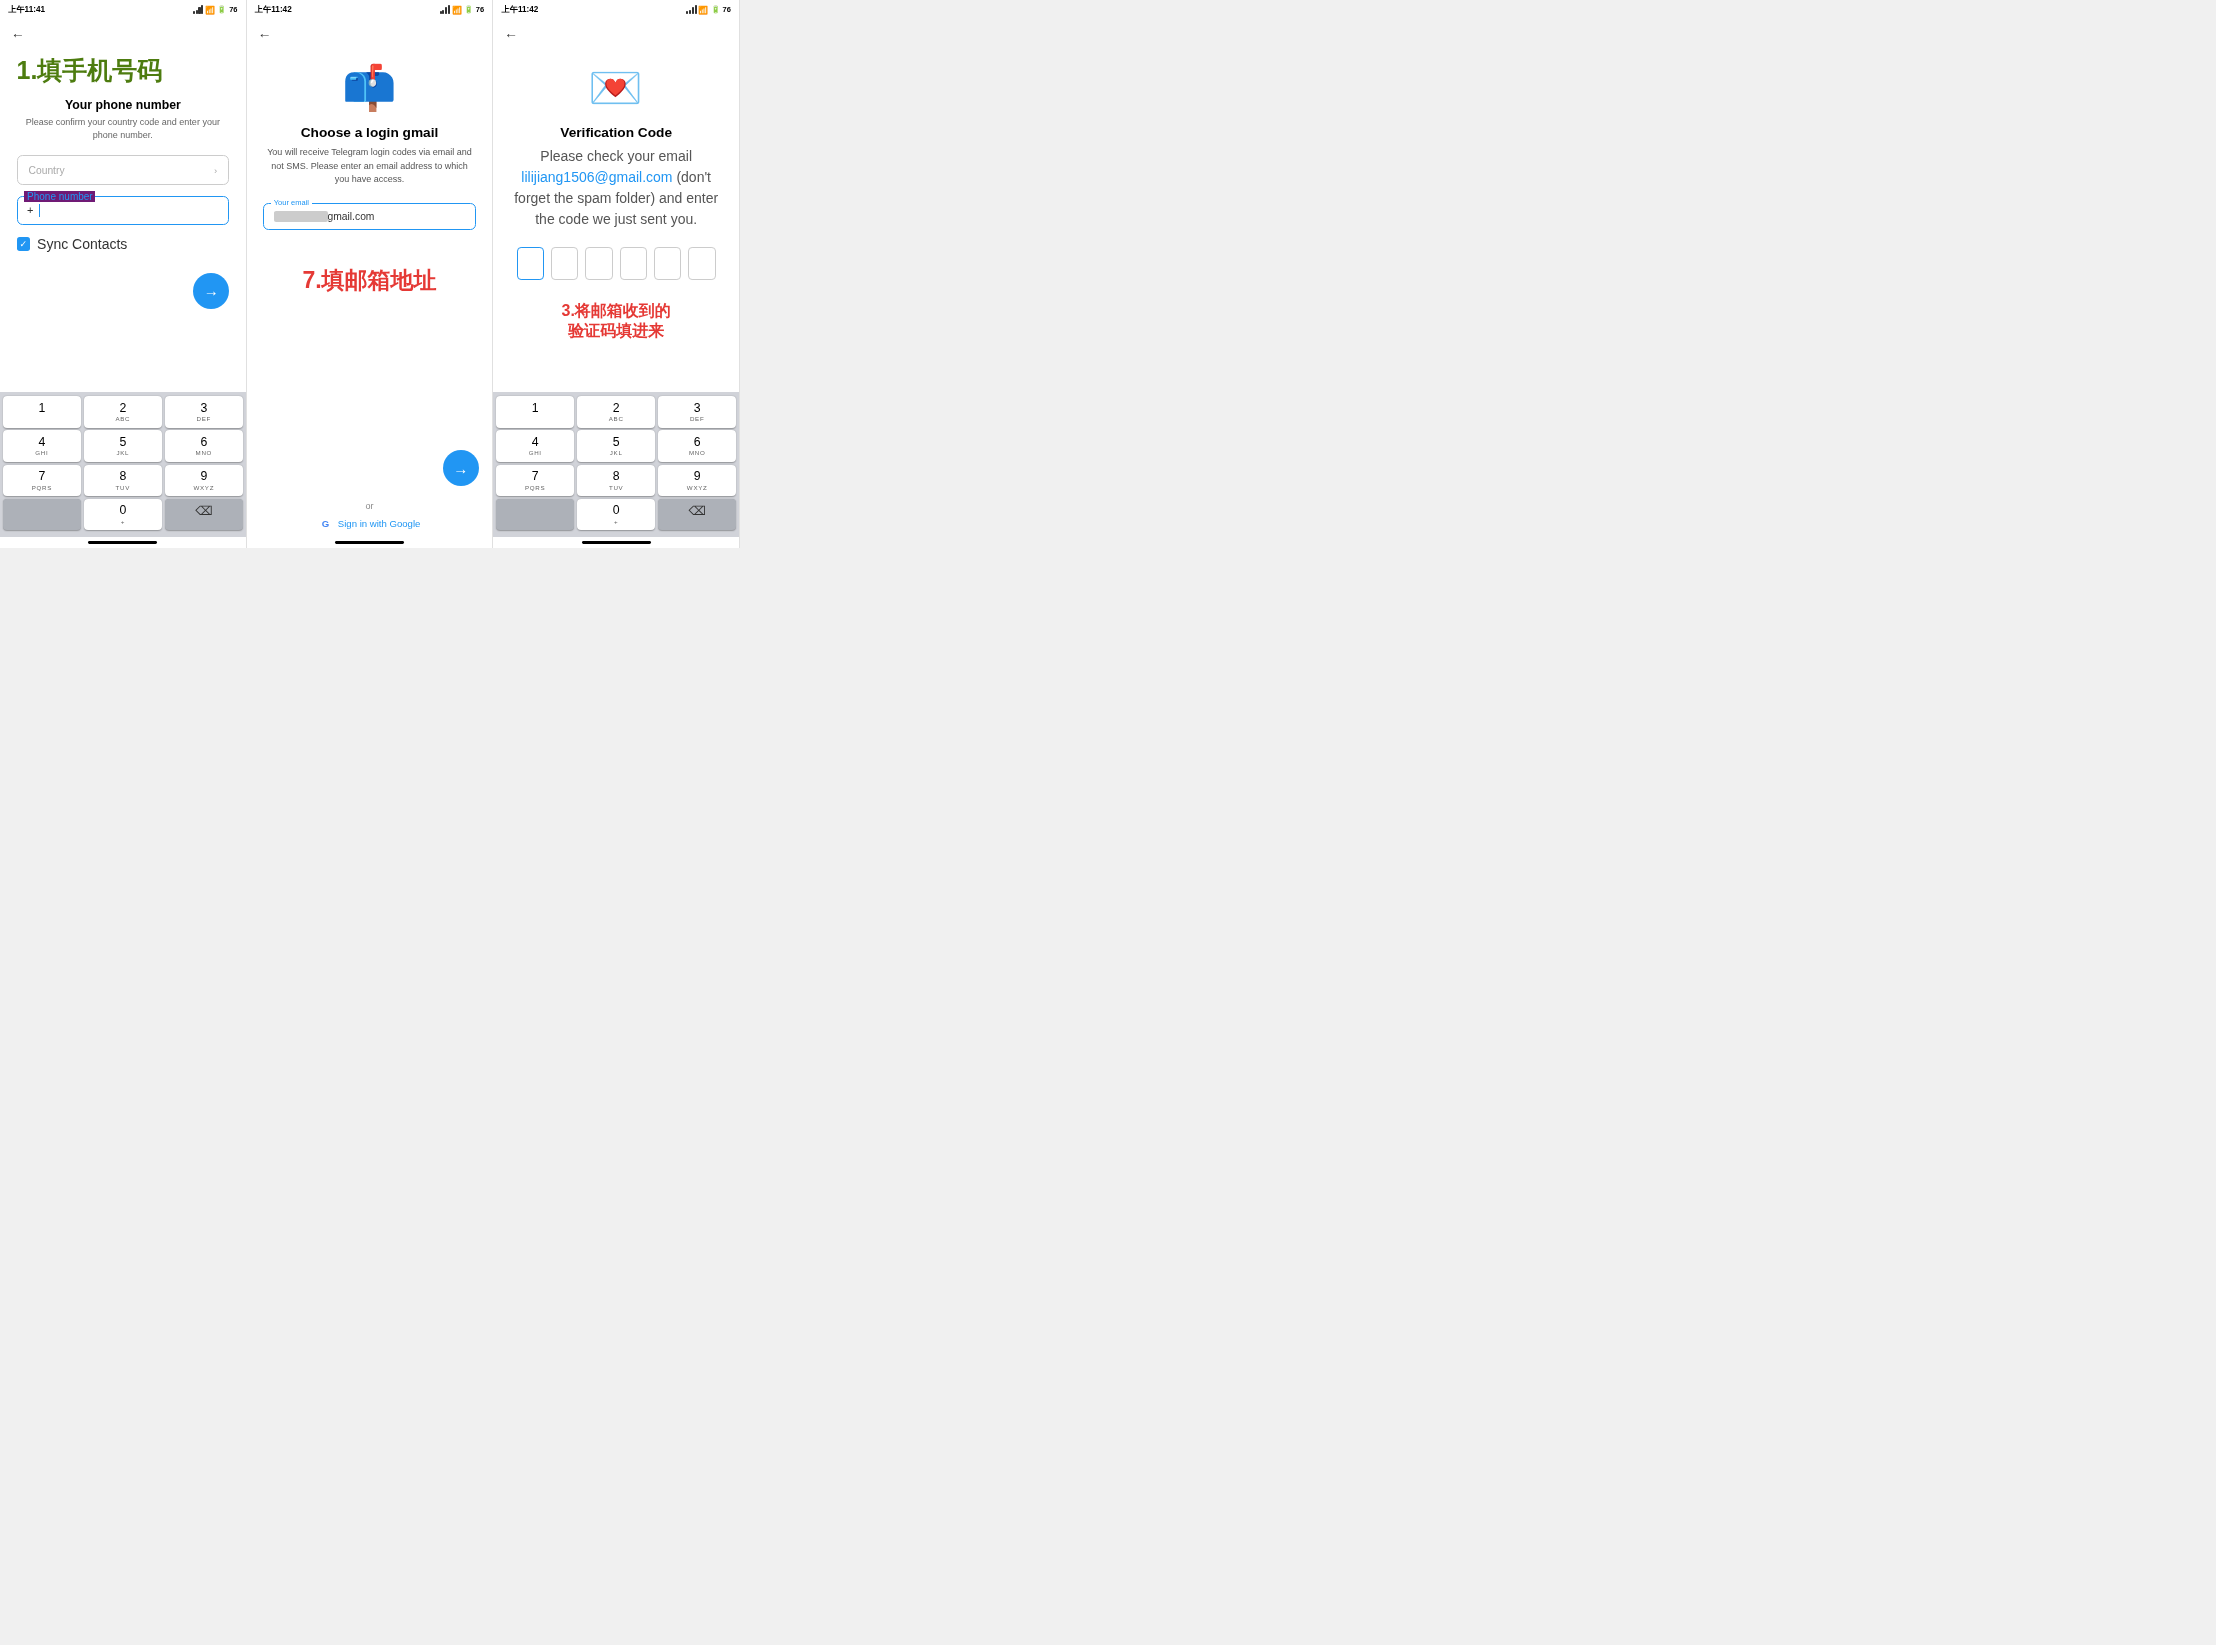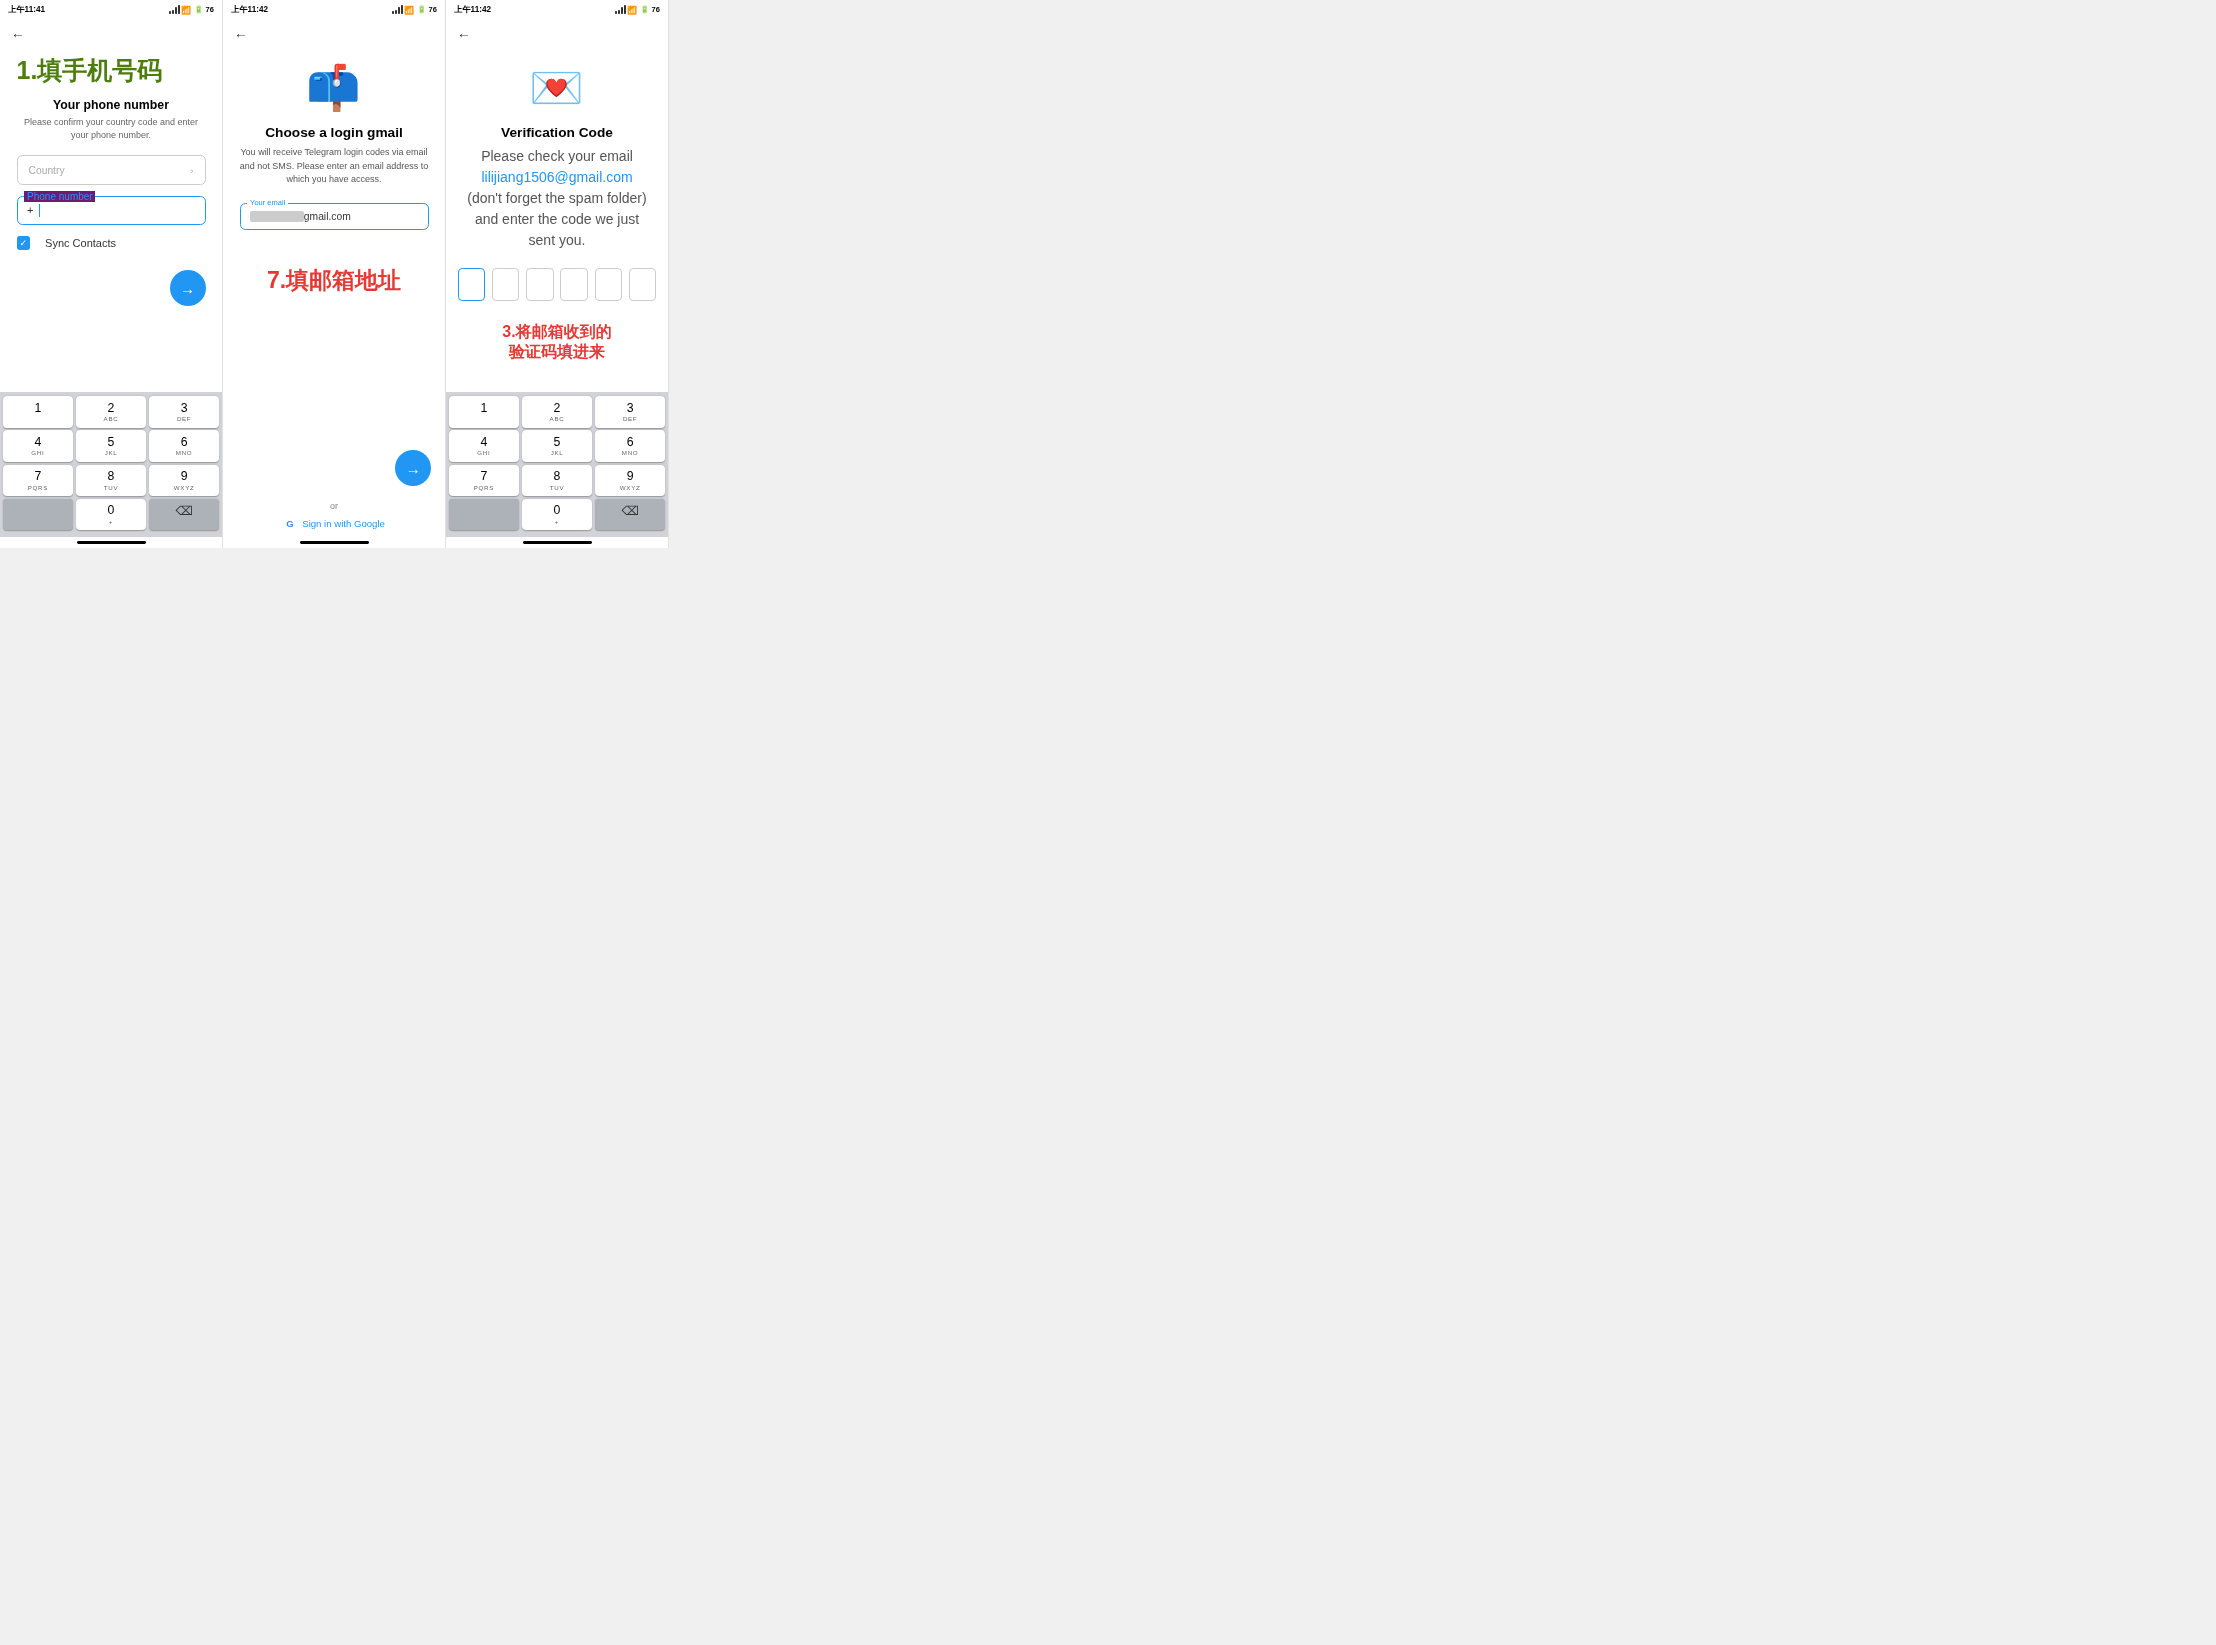--- a/index.html
+++ b/index.html
@@ -6,21 +6,21 @@
     body {
       font-family: -apple-system, BlinkMacSystemFont, 'Helvetica Neue', Arial, sans-serif;
       background: #f0f0f0;
       display: flex;
       width: 740px;
       min-height: 548px;
       overflow: hidden;
     }
 
     .phone-screen {
-      width: 223px;
+      width: 247px;
       background: #fff;
       display: flex;
       flex-direction: column;
       position: relative;
       border-right: 0.7px solid #e0e0e0;
       overflow: hidden;
     }
 
     .status-bar {
       display: flex;
@@ -139,21 +139,21 @@
       background: #2196F3;
       border-radius: 2.7px;
       display: flex;
       align-items: center;
       justify-content: center;
       color: white;
       font-size: 9px;
       flex-shrink: 0;
     }
 
-    .sync-label { font-size: 11px; color: #333; margin-left: 8px; }
+    .sync-label { font-size: 14px; color: #333; }
 
     .next-btn {
       width: 36px;
       height: 36px;
       background: #2196F3;
       border-radius: 50%;
       display: flex;
       align-items: center;
       justify-content: center;
       color: white;

